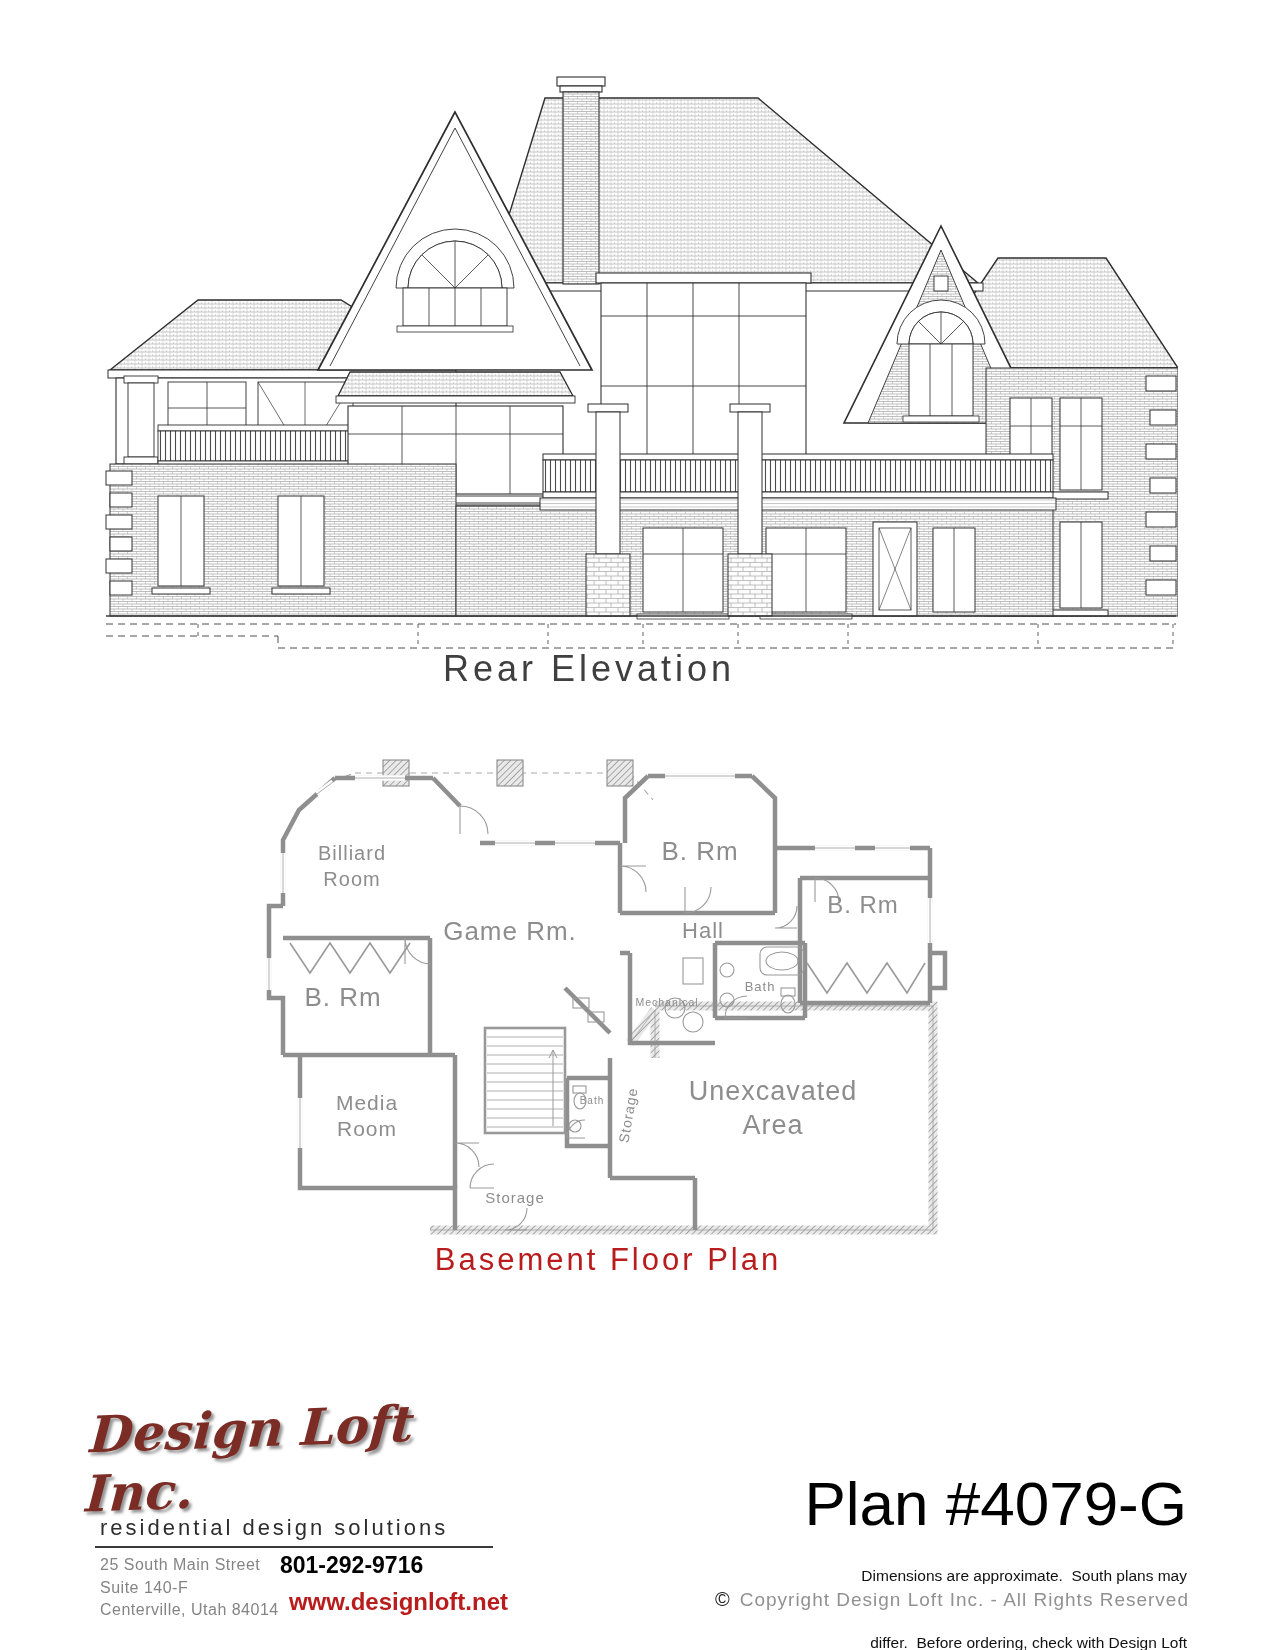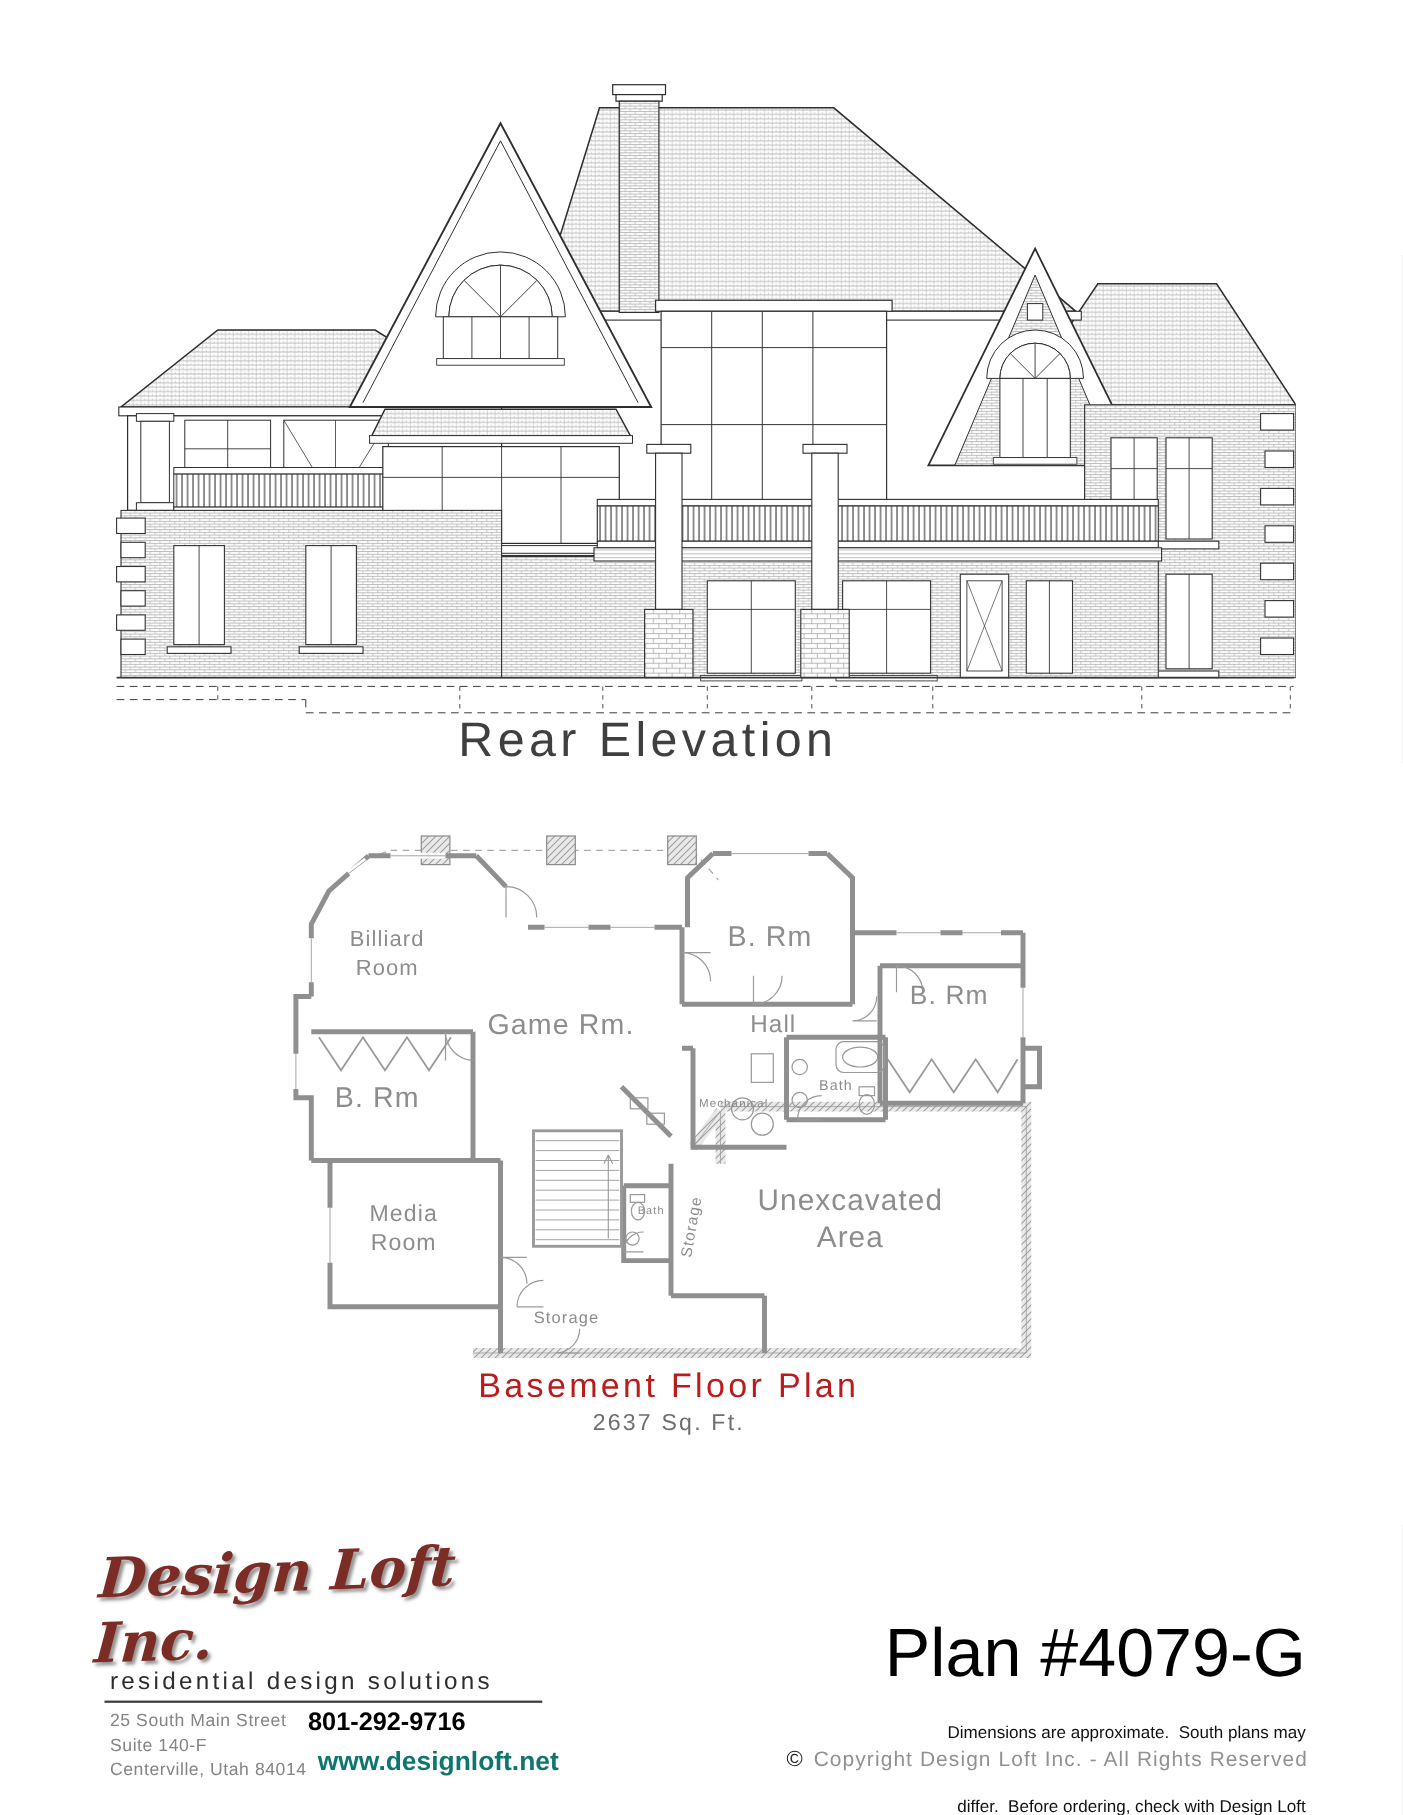--- a/index.html
+++ b/index.html
@@ -1,35 +1,35 @@
 <!DOCTYPE html>
 <html><head>
 <meta charset="utf-8">
 <style>
   html,body{margin:0;padding:0;background:#e8e8e8;}
   .page{position:relative;width:1275px;height:1650px;background:#ffffff;margin:0 auto;
         font-family:"Liberation Sans",sans-serif;overflow:hidden;}
   svg{position:absolute;}
   .title-band{position:absolute;text-align:center;color:#3b3b3b;}
-  #elev-title{left:0;width:1178px;top:648px;font-size:44px;letter-spacing:4px;color:#3f3f3f;}
+  #elev-title{left:0;width:1178px;top:648px;font-size:36px;letter-spacing:4px;color:#3f3f3f;}
   #plan-title{left:0;width:1216px;top:1242px;font-size:31px;letter-spacing:3px;color:#b91c1c;}
   #plan-subtitle{left:0;width:1216px;top:1282px;font-size:21px;letter-spacing:2px;color:#6f6f6f;}
   .logo{position:absolute;left:88px;top:1398px;width:420px;
         font-family:"DejaVu Serif",serif;font-style:italic;font-weight:bold;
         font-size:50px;color:#7b2c25;transform:rotate(-2deg) skewX(-6deg);
         text-shadow:3px 3px 3px rgba(60,60,60,.55);}
   .tagline{position:absolute;left:100px;top:1515px;width:400px;font-size:22px;
         letter-spacing:3px;color:#2d2d2d;}
   .tagline-rule{position:absolute;left:95px;top:1546px;width:398px;height:2px;background:#3a3a3a;}
   .address{position:absolute;left:100px;top:1554px;font-size:16px;line-height:1.42;
         color:#848484;letter-spacing:.5px;}
   .phone{position:absolute;left:280px;top:1552px;width:228px;
         font-size:23px;font-weight:bold;color:#000;}
   .website{position:absolute;left:280px;top:1588px;width:228px;text-align:right;
-        font-size:24px;font-weight:bold;color:#0f766e;}
+        font-size:24px;font-weight:bold;color:#b91c1c;}
   .plan-number{position:absolute;right:88px;top:1446px;font-size:62px;color:#000;margin-top:22px;}
   .disclaimer{position:absolute;right:88px;top:1520px;width:430px;text-align:right;
         font-size:15.5px;line-height:1.45;color:#111;white-space:pre-wrap;}
   .copyright{position:absolute;right:86px;top:1588px;font-size:19px;letter-spacing:1px;color:#919191;}
   .copyright .csym{color:#222;font-size:20px;margin-right:10px;letter-spacing:0;}
   text{font-family:"Liberation Sans",sans-serif;fill:#8d8d8d;}
 </style>
 </head>
 <body>
 
@@ -307,21 +307,20 @@
     <text x="112" y="388" font-size="21">Room</text>
     <text x="337" y="356" font-size="10">Bath</text>
     <text x="378" y="368" font-size="14" transform="rotate(-80 378 368)">Storage</text>
     <text x="260" y="455" font-size="15">Storage</text>
     <text x="518" y="352" font-size="27">Unexcavated</text>
     <text x="518" y="386" font-size="27">Area</text>
   </g>
 </svg>
 
 <div id="plan-title" class="title-band">Basement Floor Plan</div>
-<div id="plan-subtitle" class="title-band">2637 Sq. Ft.</div>
 
 <div class="logo">Design Loft Inc.</div>
 
 <div class="tagline">residential design solutions</div>
 <div class="tagline-rule"></div>
 
 <div class="address">
   <div>25 South Main Street</div>
   <div>Suite 140-F</div>
   <div>Centerville, Utah 84014</div>

